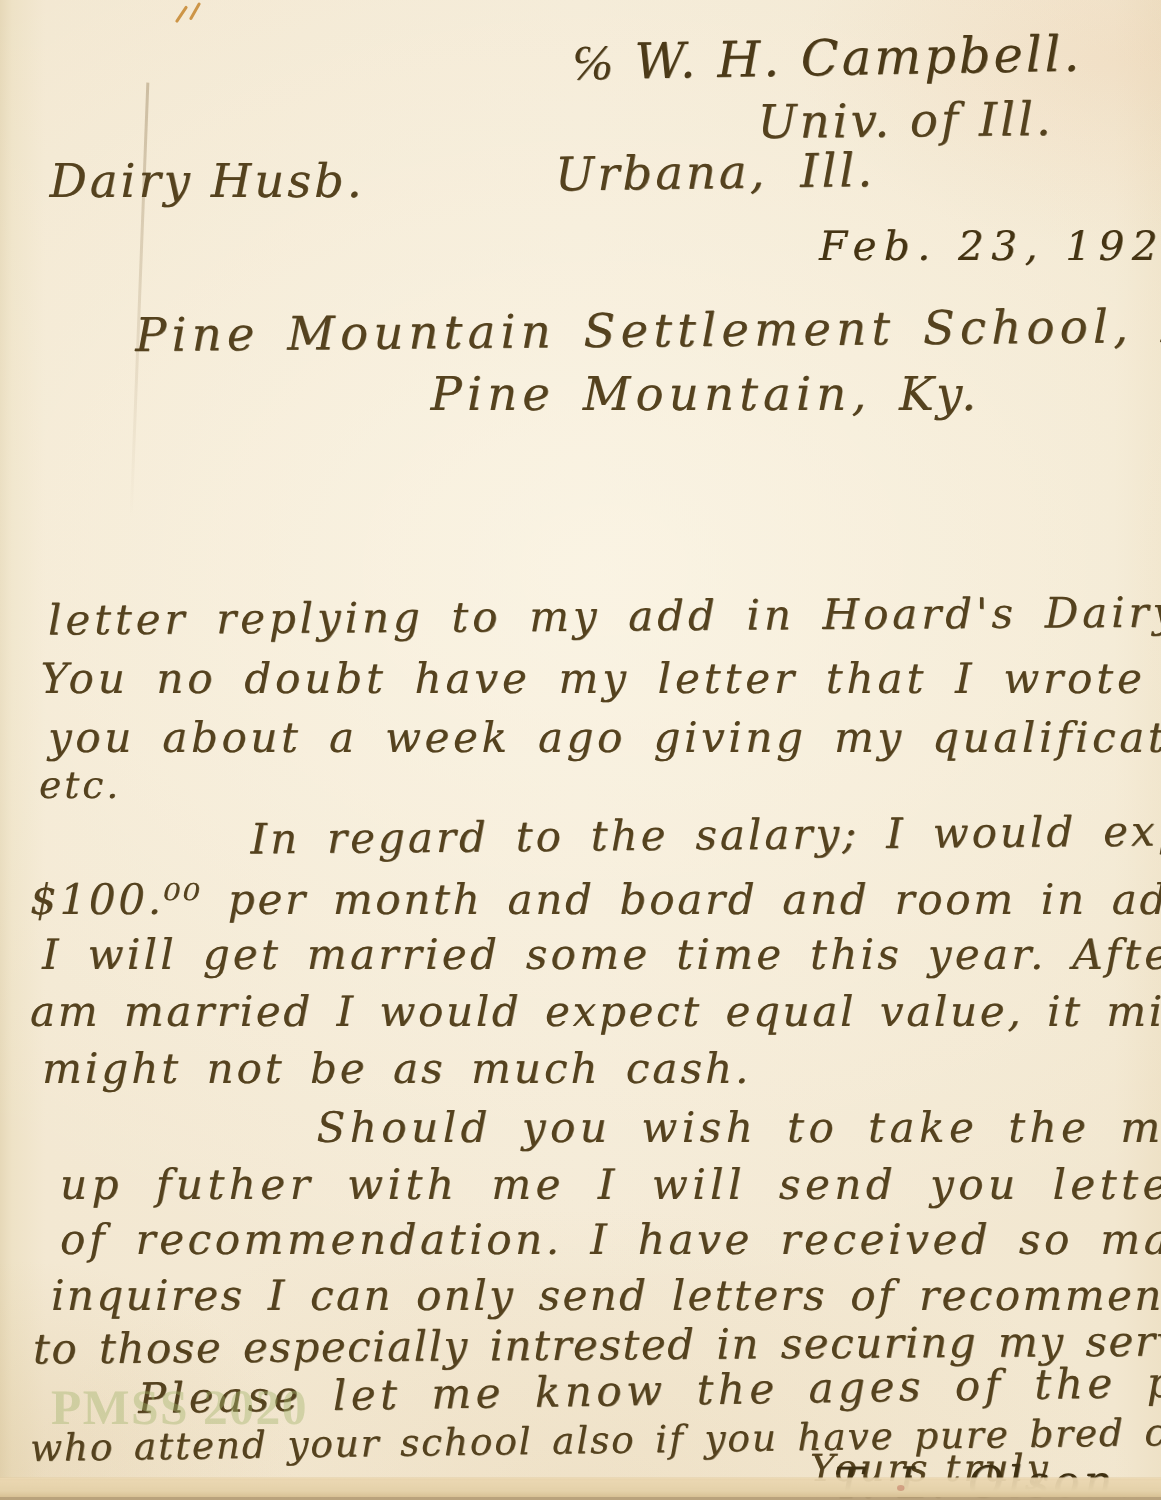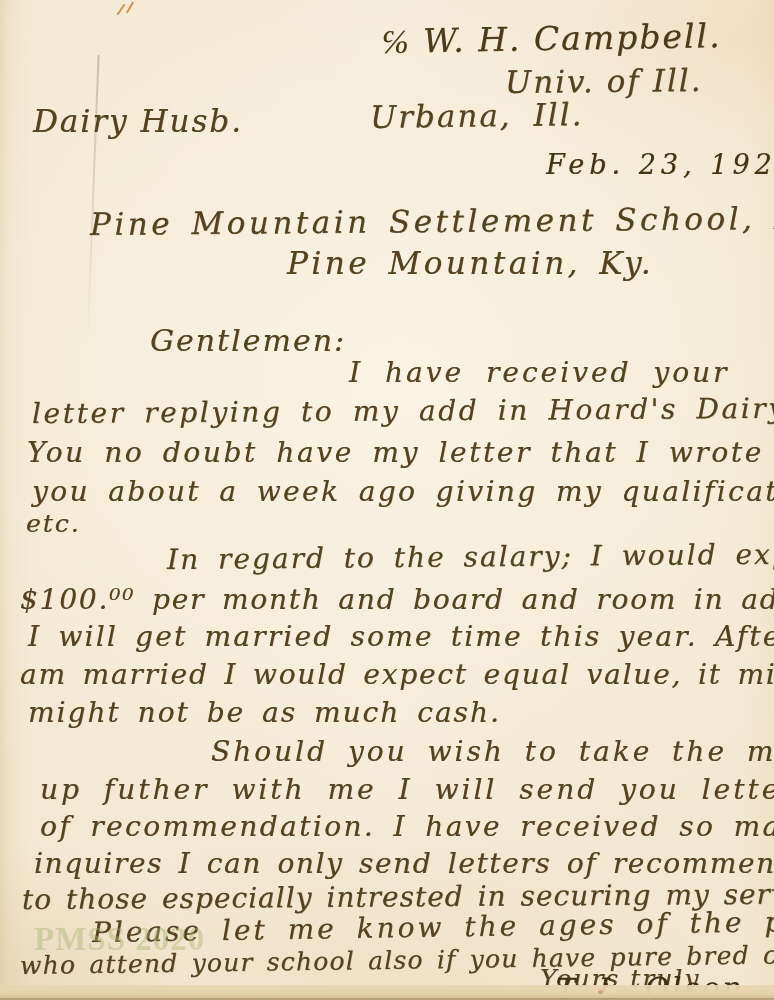--- a/index.html
+++ b/index.html
@@ -116,23 +116,21 @@
 
   <div class="hw h-careof">℅ W. H. Campbell.</div>
   <div class="hw h-univ">Univ. of Ill.</div>
   <div class="hw h-dairy2">Dairy Husb.</div>
   <div class="hw h-dairy">Urbana, Ill.</div>
   <div class="hw h-date">Feb. 23, 1920</div>
 
   <div class="hw a-line1">Pine Mountain Settlement School, Inc.</div>
   <div class="hw a-line2">Pine Mountain, Ky.</div>
 
-  <div class="hw salutation">Gentlemen:</div>
 
-  <div class="hw b0">I have received your</div>
   <div class="hw b1">letter replying to my add in Hoard's Dairyman.</div>
   <div class="hw b2">You no doubt have my letter that I wrote to</div>
   <div class="hw b3">you about a week ago giving my qualifications,</div>
   <div class="hw b4">etc.</div>
   <div class="hw b5">In regard to the salary; I would expect</div>
   <div class="hw b6">$100.⁰⁰ per month and board and room in addition.</div>
   <div class="hw b7">I will get married some time this year. After I</div>
   <div class="hw b8">am married I would expect equal value, it might or</div>
   <div class="hw b9">might not be as much cash.</div>
   <div class="hw b10">Should you wish to take the matter</div>

